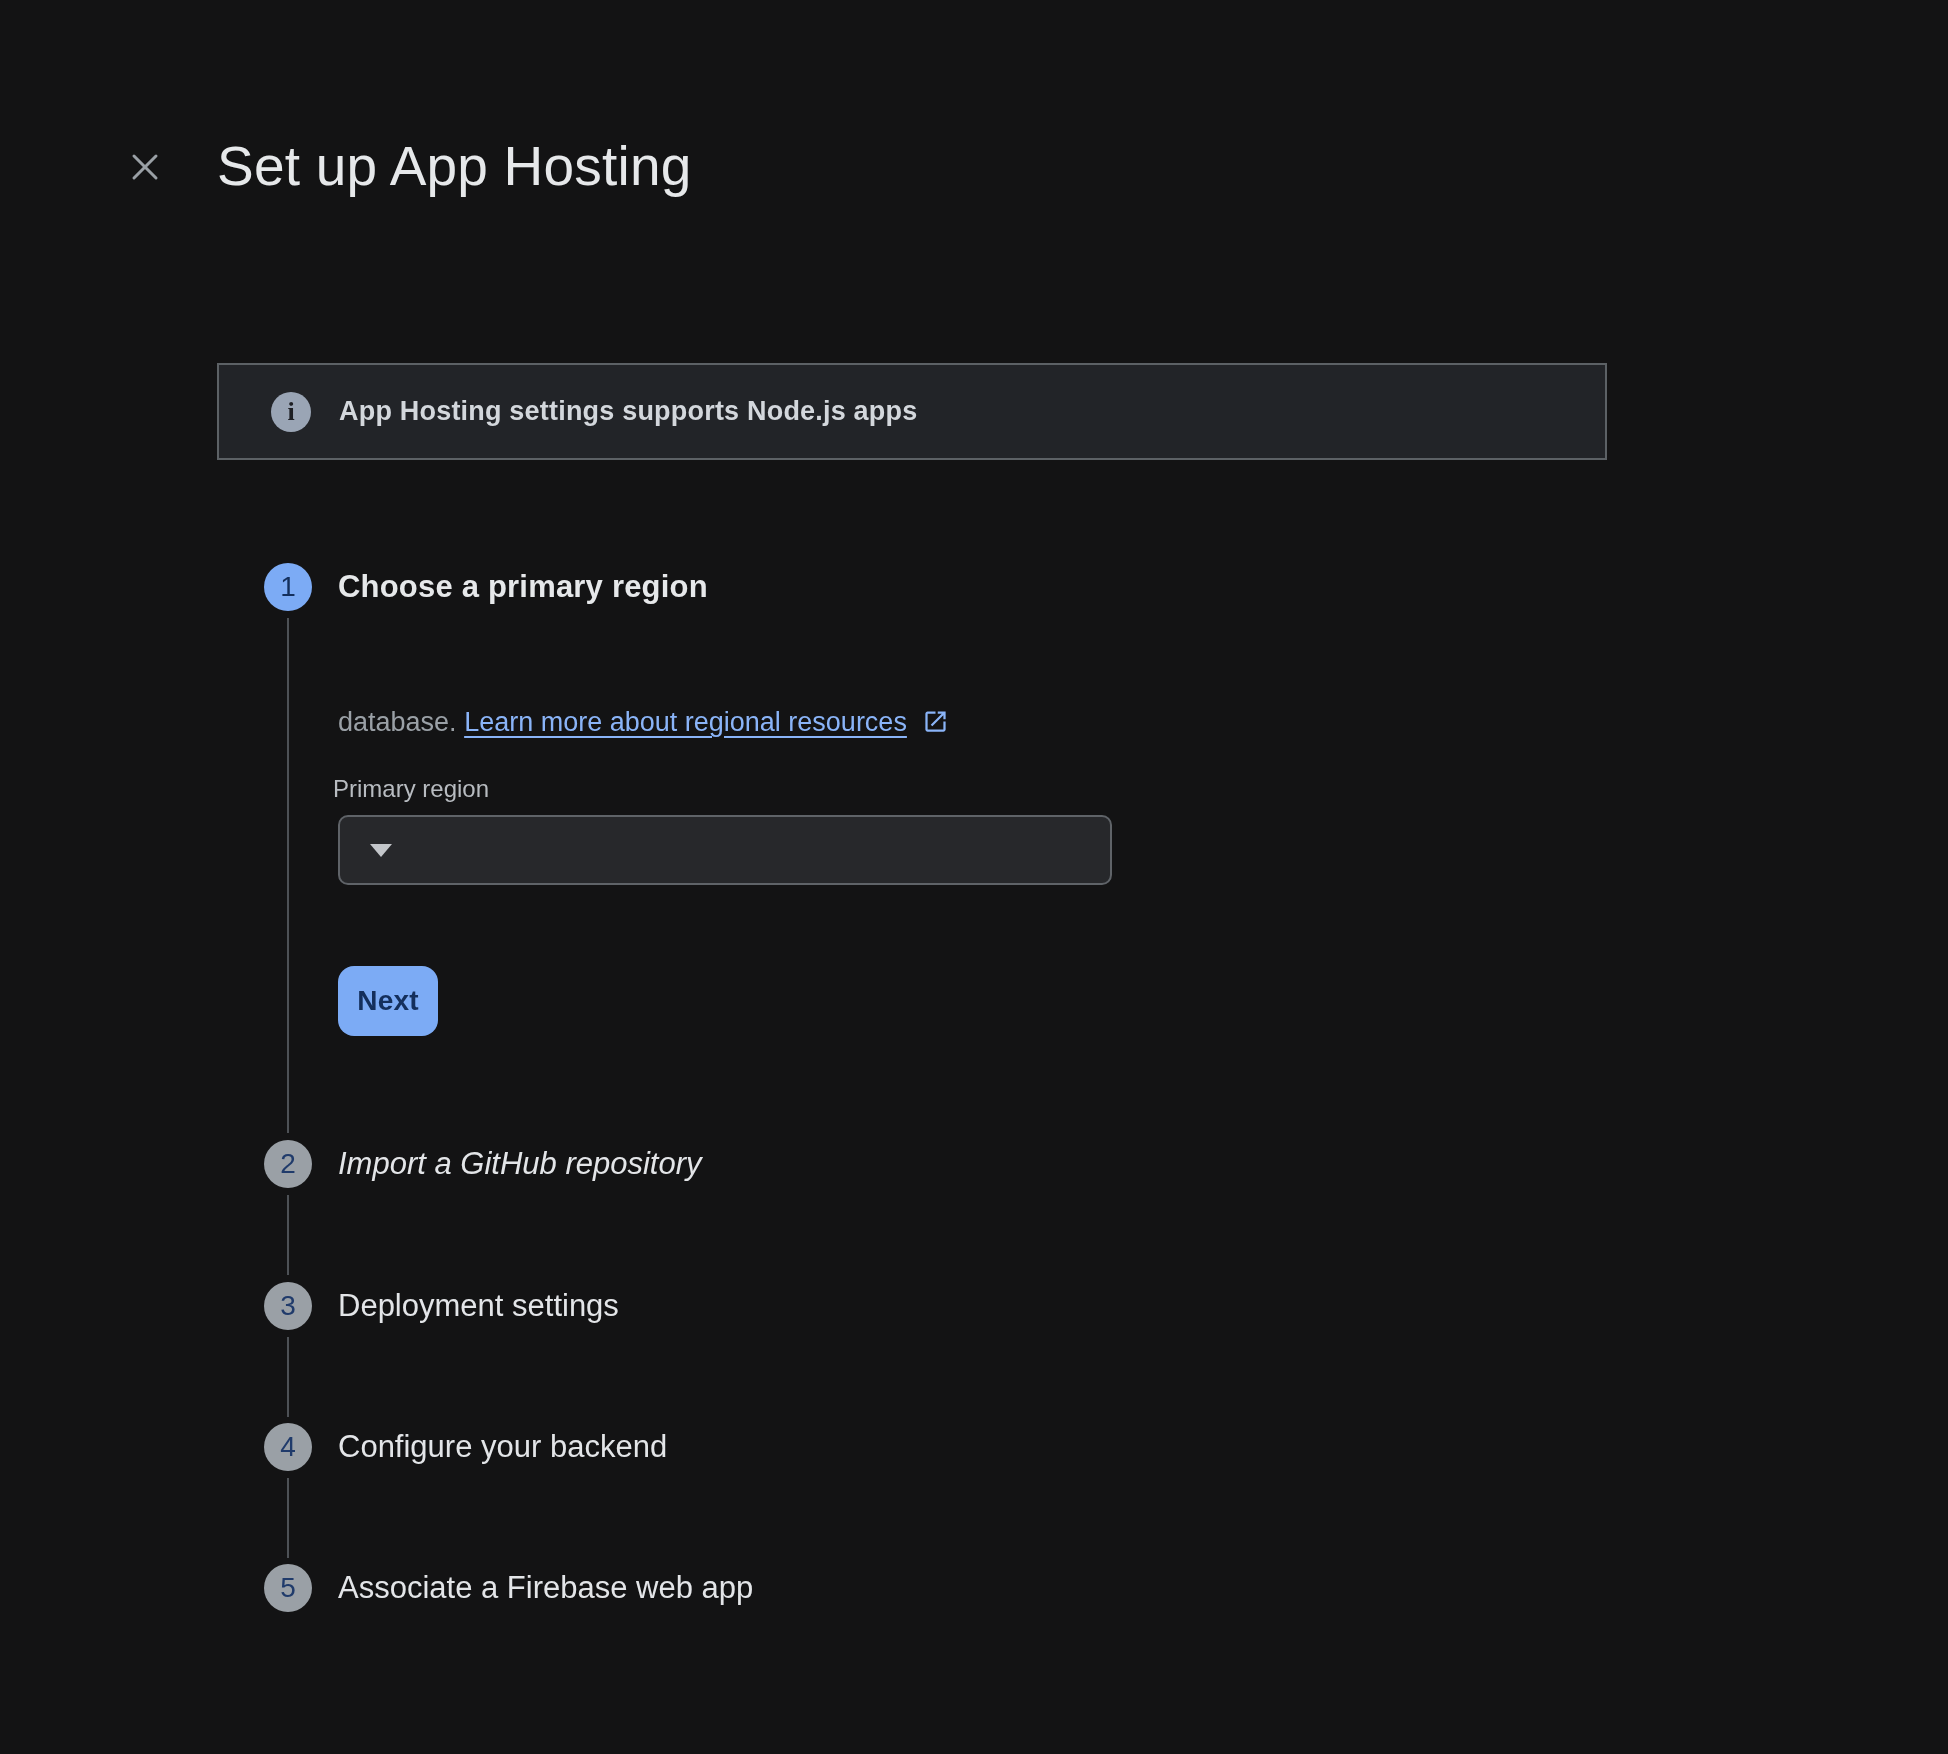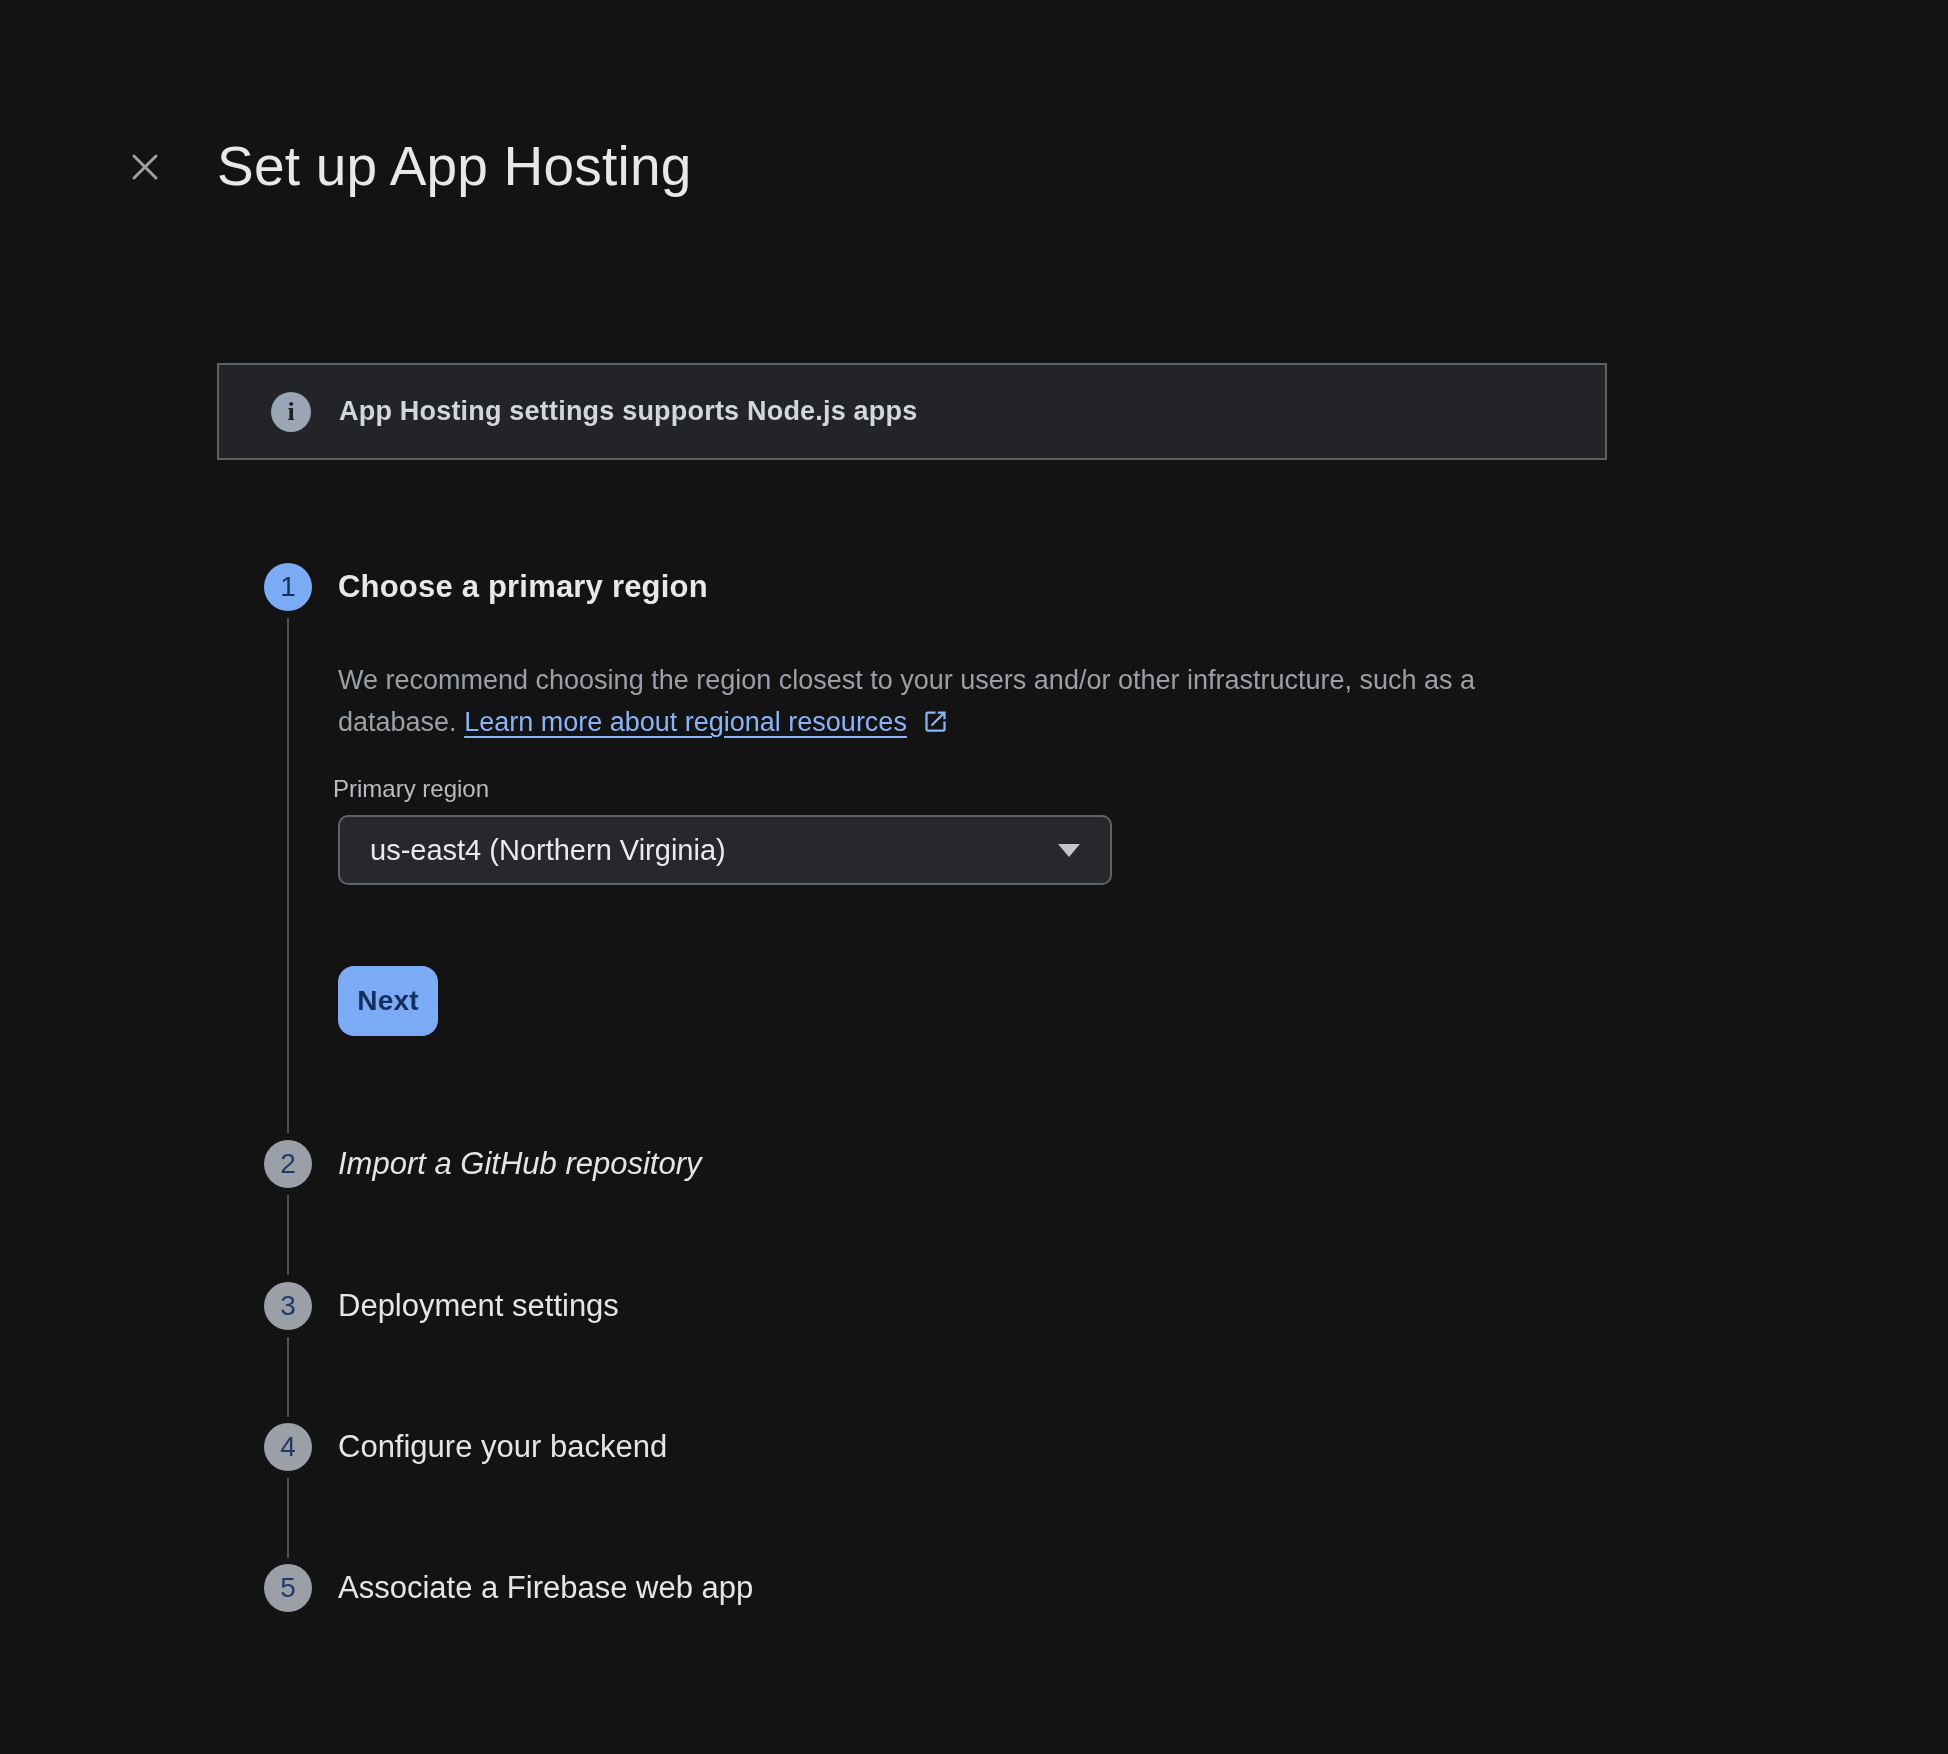--- a/index.html
+++ b/index.html
@@ -101,32 +101,31 @@
 
     <div class="connector" style="top:618px;height:515px;"></div>
     <div class="connector" style="top:1195px;height:80px;"></div>
     <div class="connector" style="top:1337px;height:80px;"></div>
     <div class="connector" style="top:1478px;height:80px;"></div>
 
     <div class="step-circle active" style="top:563px;">1</div>
     <h2 class="step-title bold" style="top:563px;">Choose a primary region</h2>
 
     <p class="desc">
-      <span>We recommend choosing the region closest to your users and/or other infrastructure, such as a</span><br>
+      <br>
       <span>database.</span>
       <a><span>Learn more about regional resources</span></a>
       <svg class="ext-icon" width="27" height="27" viewBox="0 0 24 24" fill="#8ab4f8">
         <path d="M19 19H5V5h7V3H5c-1.11 0-2 .9-2 2v14c0 1.1.89 2 2 2h14c1.1 0 2-.9 2-2v-7h-2v7zM14 3v2h3.59l-9.83 9.83 1.41 1.41L19 6.41V10h2V3h-7z"></path>
       </svg>
     </p>
 
     <label class="field-label">Primary region</label>
 
     <div class="select">
-      <span class="select-value">us-east4 (Northern Virginia)</span>
       <span class="caret"></span>
     </div>
 
     <button class="next-btn">Next</button>
 
     <div class="step-circle inactive" style="top:1140px;">2</div>
     <h2 class="step-title regular" style="top:1140px;font-style:italic;">Import a GitHub repository</h2>
 
     <div class="step-circle inactive" style="top:1282px;">3</div>
     <h2 class="step-title regular" style="top:1282px;">Deployment settings</h2>

